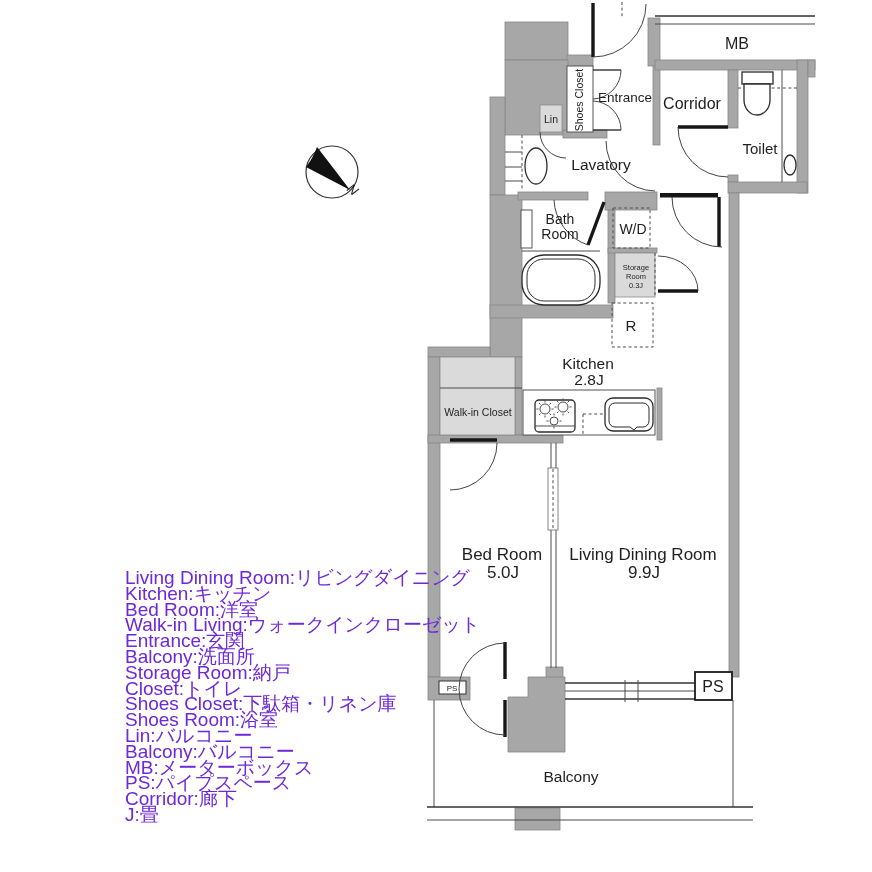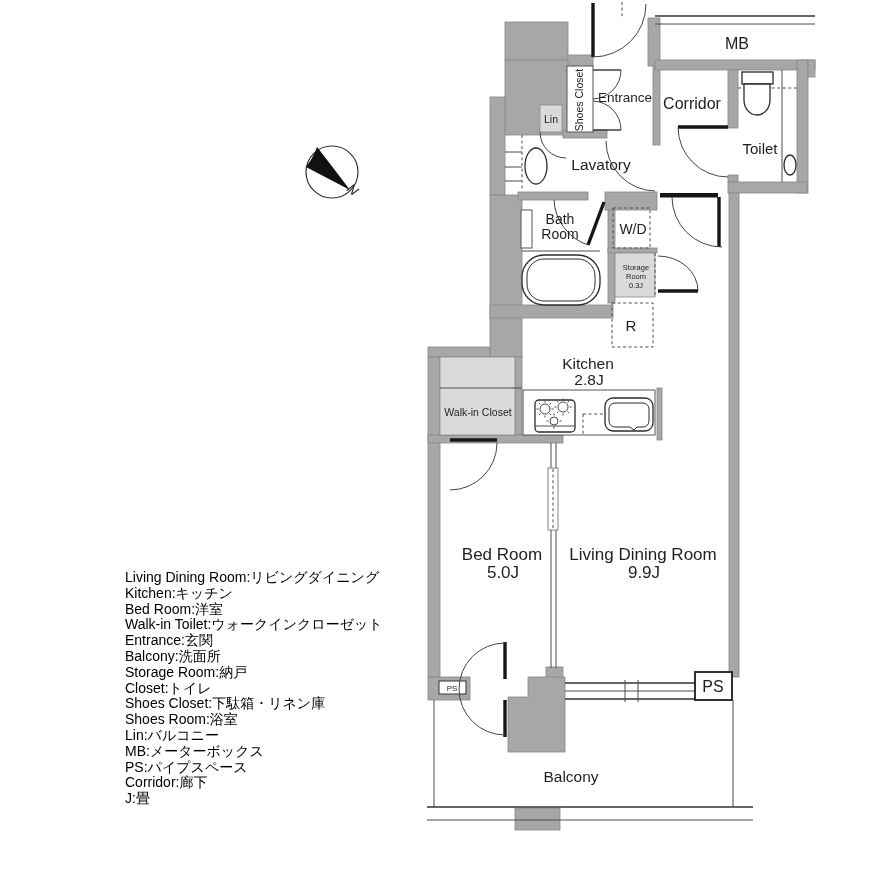--- a/index.html
+++ b/index.html
@@ -13,22 +13,22 @@
   .ln2{stroke:#333;stroke-width:1.4;fill:none;}
   .blk{stroke:#161616;stroke-width:3.4;fill:none;}
   .arc{stroke:#444;stroke-width:1;fill:none;}
   .dash{stroke:#4d4d4d;stroke-width:1;fill:none;stroke-dasharray:3 2.6;}
   .fixture{stroke:#2c2c2c;stroke-width:1.3;fill:#fff;}
   text{fill:#1e1e1e;}
   .t7{font-size:7.5px;} .t8{font-size:8px;} .t10{font-size:10.5px;}
   .t13{font-size:13.5px;} .t14{font-size:14px;} .t15{font-size:15px;}
   .t155{font-size:15.5px;} .t16{font-size:16px;} .t17{font-size:17px;}
   .mid{text-anchor:middle;}
-  #legend{position:absolute;left:125px;top:570px;font-size:14px;line-height:15.8px;
-          color:#000000;white-space:nowrap;}
+  #legend{position:absolute;left:125px;top:570px;font-size:19px;line-height:15.8px;
+          color:#6d28d9;white-space:nowrap;}
 </style>
 </head>
 <body>
 
 <div id="stage">
 
 <svg width="872" height="872" viewBox="0 0 872 872">
 
   <g>
     <rect class="wall" x="505" y="22" width="63" height="38"></rect>
@@ -213,27 +213,28 @@
     <text class="t155 mid" x="571" y="782">Balcony</text>
     <text class="t8 mid" x="452" y="691">PS</text>
     <text class="t16 mid" x="713" y="692">PS</text>
   </g>
 </svg>
 
 <div id="legend">
   <div>Living Dining Room:リビングダイニング</div>
   <div>Kitchen:キッチン</div>
   <div>Bed Room:洋室</div>
-  <div>Walk-in Toilet:ウォークインクローゼット</div>
+  <div>Walk-in Living:ウォークインクローゼット</div>
   <div>Entrance:玄関</div>
   <div>Balcony:洗面所</div>
   <div>Storage Room:納戸</div>
   <div>Closet:トイレ</div>
   <div>Shoes Closet:下駄箱・リネン庫</div>
   <div>Shoes Room:浴室</div>
   <div>Lin:バルコニー</div>
+  <div>Balcony:バルコニー</div>
   <div>MB:メーターボックス</div>
   <div>PS:パイプスペース</div>
   <div>Corridor:廊下</div>
   <div>J:畳</div>
 </div>
 
 </div>
 
 </body></html>

